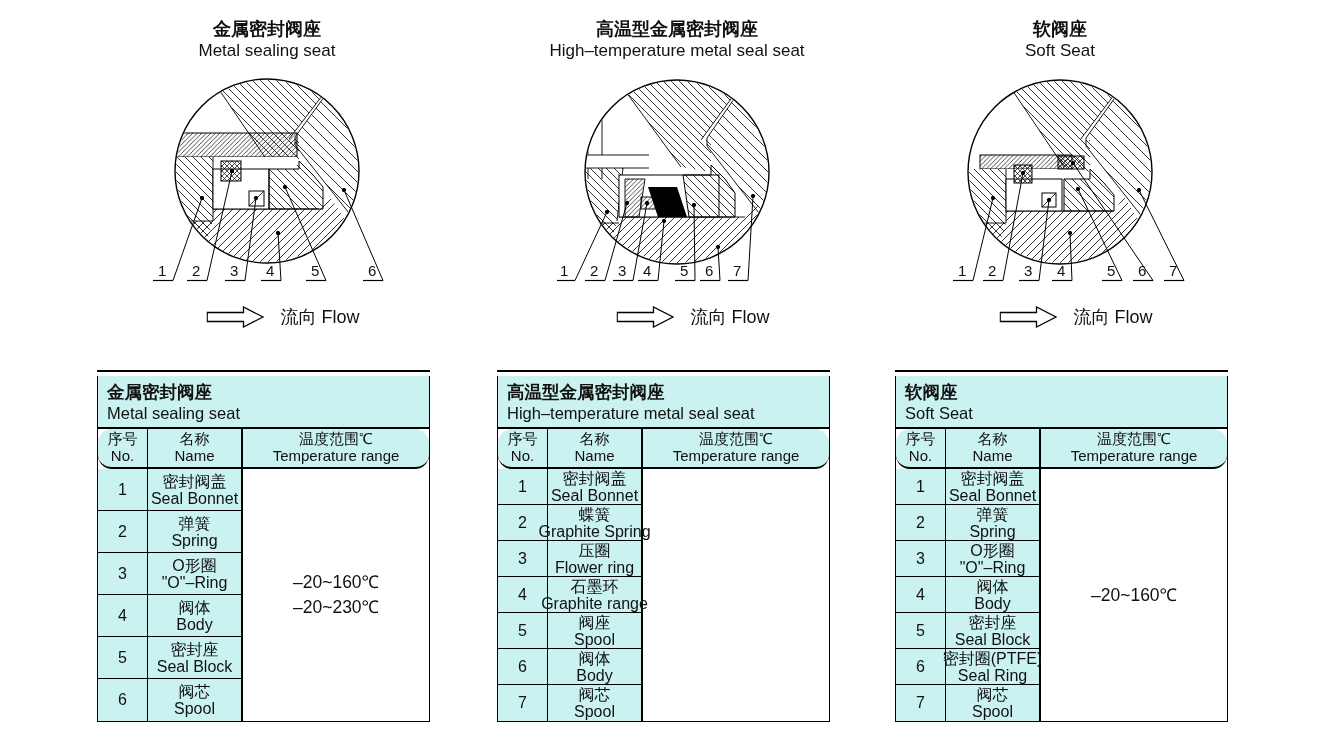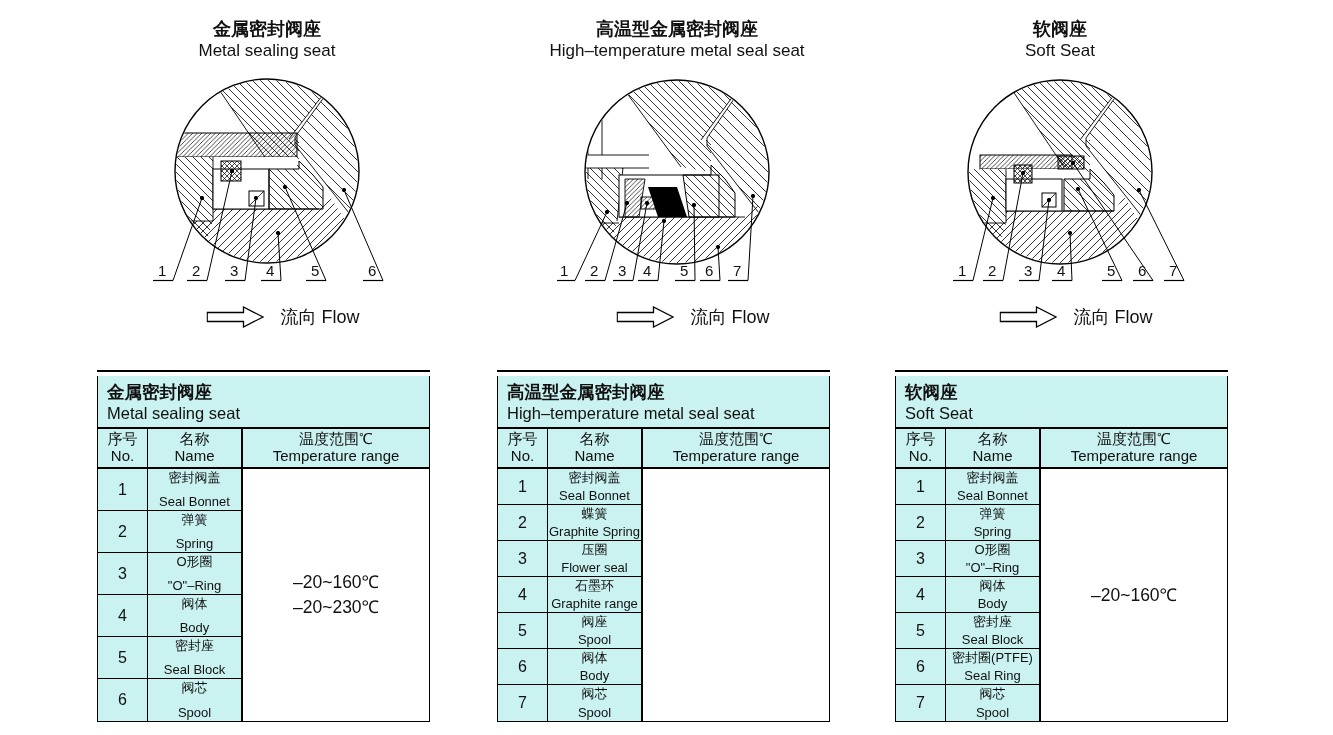--- a/index.html
+++ b/index.html
@@ -22,35 +22,35 @@
   .flow-label{font-size:18px;}
   svg text{font-family:"Liberation Sans", sans-serif;fill:#111;}
 
   
   .tbl{position:absolute;top:370px;width:333px;}
   .tbl-rule{border-top:2.2px solid var(--line);margin-bottom:4px;}
   .tbl-box{border:1.8px solid var(--line);border-top:none;}
   .tbl-title{background:var(--table-bg);padding:5px 9px 3px 9px;border-bottom:2.4px solid var(--line);}
   .tbl-title .zh{font-size:17.5px;font-weight:bold;line-height:22px;}
   .tbl-title .en{font-size:16.5px;line-height:21px;}
-  .tbl-head{display:grid;grid-template-columns:50px 95px 1fr;background:var(--table-bg);border-bottom:2.4px solid var(--line);}
+  .tbl-head{display:grid;grid-template-columns:50px 95px 1fr;background:var(--table-bg);border-bottom:2.4px solid var(--line);border-radius:14px;}
   .hcell{text-align:center;padding:2px 0 3px 0;font-size:15px;line-height:16.5px;}
   .hcell-no{border-right:1.3px solid var(--line);}
   .hcell-name{border-right:2.2px solid var(--line);}
   .tbl-body{display:grid;grid-template-columns:50px 95px 1fr;}
   .rows6{grid-auto-rows:42px;}
   .rows7{grid-auto-rows:36px;}
   .cell{
     background:var(--table-bg);
     border-bottom:1.3px solid var(--line);
     display:flex;flex-direction:column;justify-content:center;align-items:center;
     text-align:center;white-space:nowrap;
   }
   .cell-no{grid-column:1;border-right:1.3px solid var(--line);font-size:16px;}
-  .cell-name{grid-column:2;border-right:2.2px solid var(--line);font-size:13px;line-height:17px;justify-content:space-between;}
+  .cell-name{grid-column:2;border-right:2.2px solid var(--line);font-size:16px;line-height:17px;}
   .cell.last{border-bottom:none;}
   .cell-temp{
     grid-column:3;background:#fff;border:none;
     font-size:17.5px;line-height:25px;
   }
 </style>
 </head>
 <body>
 
 <div class="group" style="left:100px;width:334px;">
@@ -399,21 +399,21 @@
           <div>Seal Bonnet</div>
         </div>
         <div class="cell cell-no">2</div>
         <div class="cell cell-name">
           <div>蝶簧</div>
           <div>Graphite Spring</div>
         </div>
         <div class="cell cell-no">3</div>
         <div class="cell cell-name">
           <div>压圈</div>
-          <div>Flower seal</div>
+          <div>Flower ring</div>
         </div>
         <div class="cell cell-no">4</div>
         <div class="cell cell-name">
           <div>石墨环</div>
           <div>Graphite range</div>
         </div>
         <div class="cell cell-no">5</div>
         <div class="cell cell-name">
           <div>阀座</div>
           <div>Spool</div>

